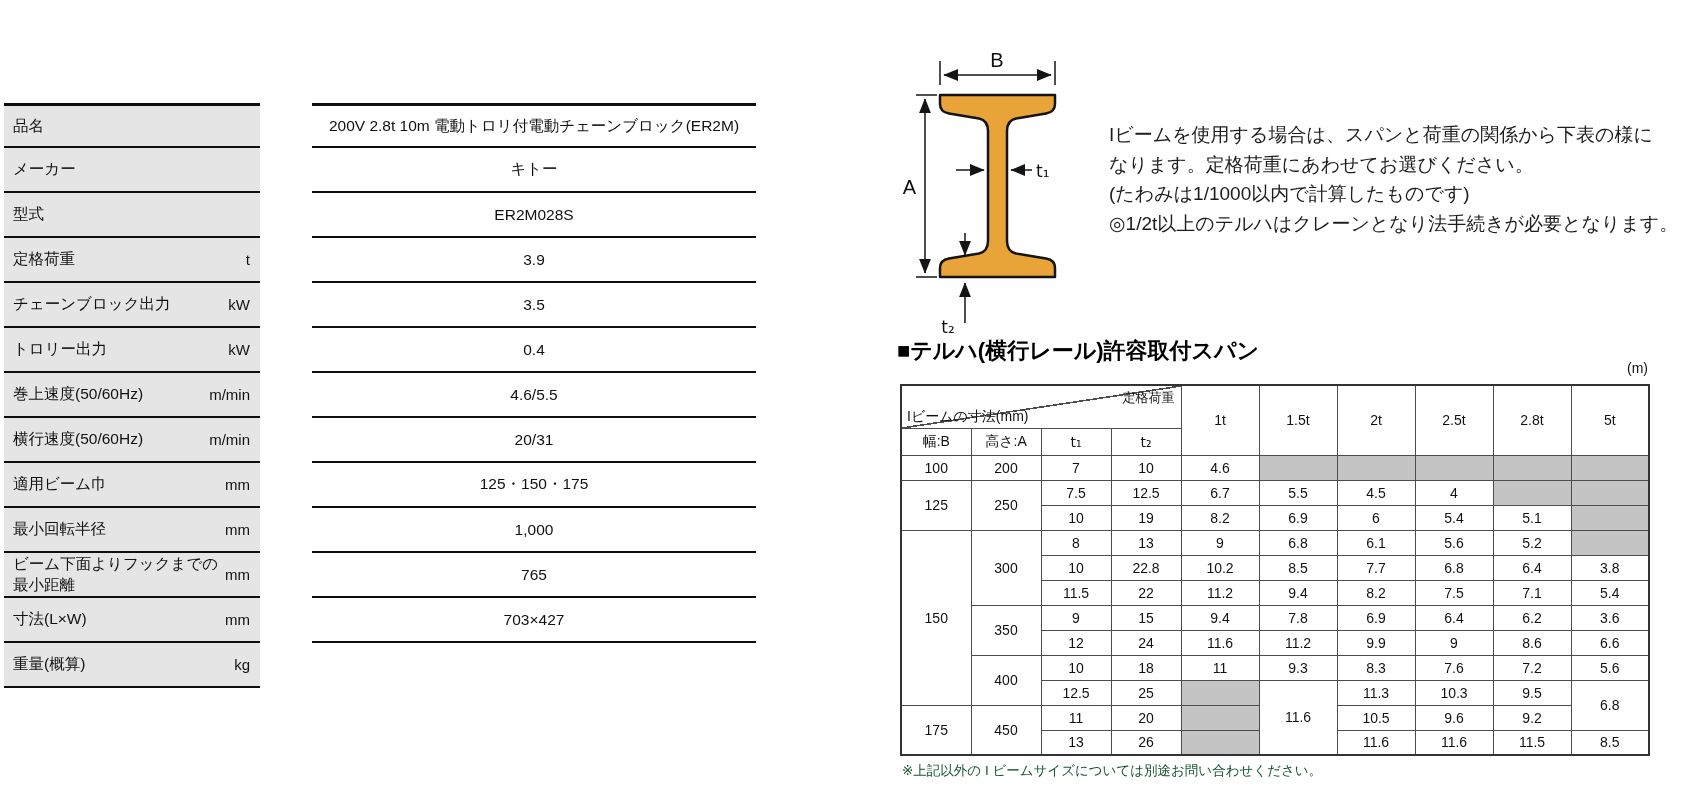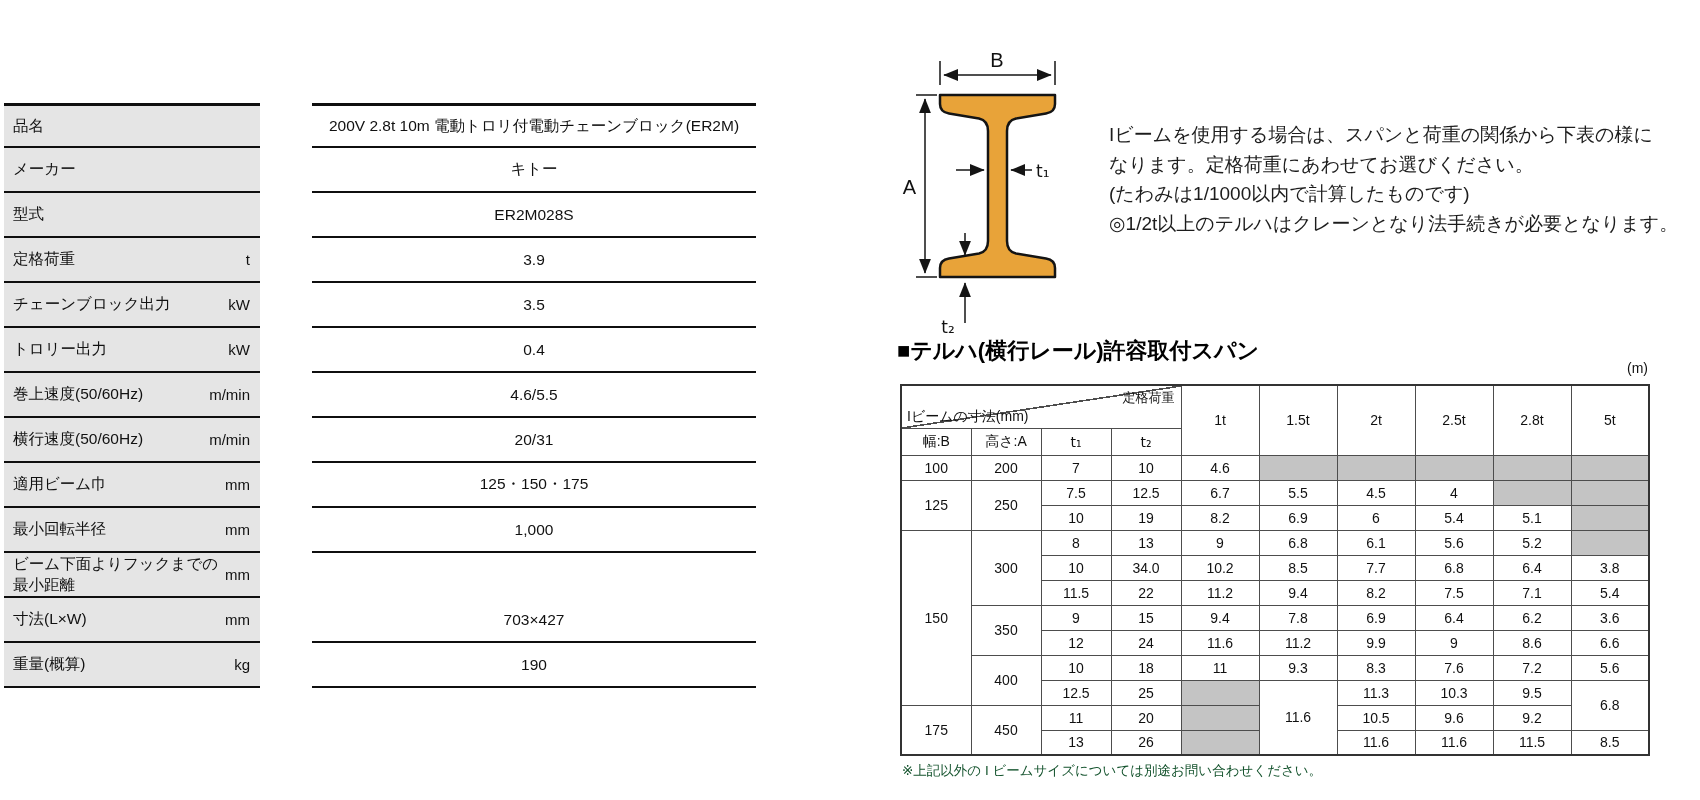--- a/index.html
+++ b/index.html
@@ -129,36 +129,36 @@
       </div>
     <div class="spec-gap"></div>
     <div class="spec-value">1,000</div>
   </div>
   <div class="spec-row">
     <div class="spec-label">
         <span>ビーム下面よりフックまでの最小距離</span>
         <span class="unit">mm</span>
       </div>
     <div class="spec-gap"></div>
+    <div class="spec-value">765</div>
   </div>
   <div class="spec-row">
     <div class="spec-label">
         <span>寸法(L×W)</span>
         <span class="unit">mm</span>
       </div>
     <div class="spec-gap"></div>
     <div class="spec-value">703×427</div>
   </div>
   <div class="spec-row">
     <div class="spec-label">
         <span>重量(概算)</span>
         <span class="unit">kg</span>
       </div>
     <div class="spec-gap"></div>
-    <div class="spec-value">190</div>
   </div>
 </div>
 
 <svg id="diagram" width="220" height="292" viewBox="0 0 220 292">
   <defs>
     <marker id="ah" viewBox="0 0 10 8" refX="9.5" refY="4" markerWidth="10" markerHeight="8" orient="auto-start-reverse">
       <path d="M0,0 L10,4 L0,8 Z" fill="#141414"></path>
     </marker>
   </defs>
 
@@ -266,21 +266,21 @@
     <td>13</td>
     <td>9</td>
     <td>6.8</td>
     <td>6.1</td>
     <td>5.6</td>
     <td>5.2</td>
     <td class="g"></td>
   </tr>
   <tr class="dr">
     <td>10</td>
-    <td>34.0</td>
+    <td>22.8</td>
     <td>10.2</td>
     <td>8.5</td>
     <td>7.7</td>
     <td>6.8</td>
     <td>6.4</td>
     <td>3.8</td>
   </tr>
   <tr class="dr">
     <td>11.5</td>
     <td>22</td>

